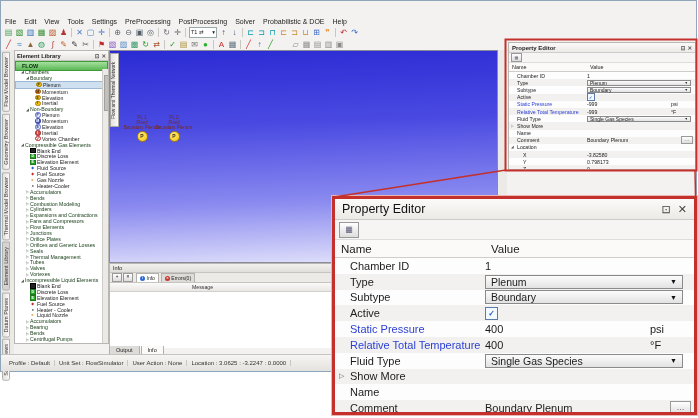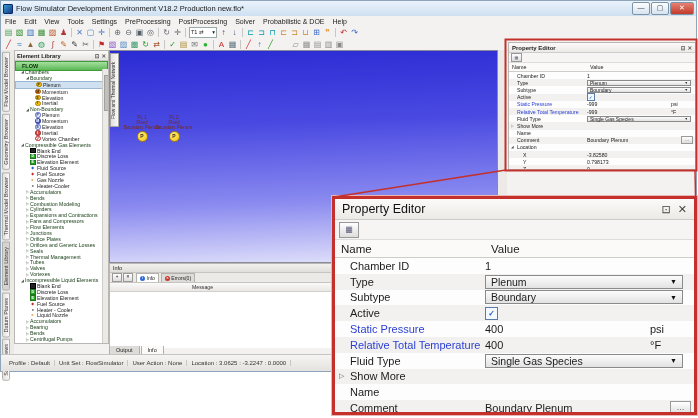--- a/index.html
+++ b/index.html
@@ -146,29 +146,20 @@
   .pe.large .cb{width:11px;height:11px;font-size:8px;}
   .pe.large .dots{width:19px;height:12px;font-size:8px;line-height:11px;margin-right:3px;}
   .callout{position:absolute;left:0;top:0;pointer-events:none;}
 </style>
 </head>
 <body>
 
 <div class="page">
   <div class="app">
 
-    <div class="titlebar">
-      <span class="appicon"></span>
-      <span>Flow Simulator Development Environment V18.2 Production new.flo*</span>
-      <span class="wincontrols" id="wincontrols">
-          <span class="wbtn">—</span>
-          <span class="wbtn">▢</span>
-          <span class="wbtn close">✕</span>
-        </span>
-    </div>
 
     <div class="menubar" id="menubar">
         <span class="menuitem">File</span>
         <span class="menuitem">Edit</span>
         <span class="menuitem">View</span>
         <span class="menuitem">Tools</span>
         <span class="menuitem">Settings</span>
         <span class="menuitem">PreProcessing</span>
         <span class="menuitem">PostProcessing</span>
         <span class="menuitem">Solver</span>

